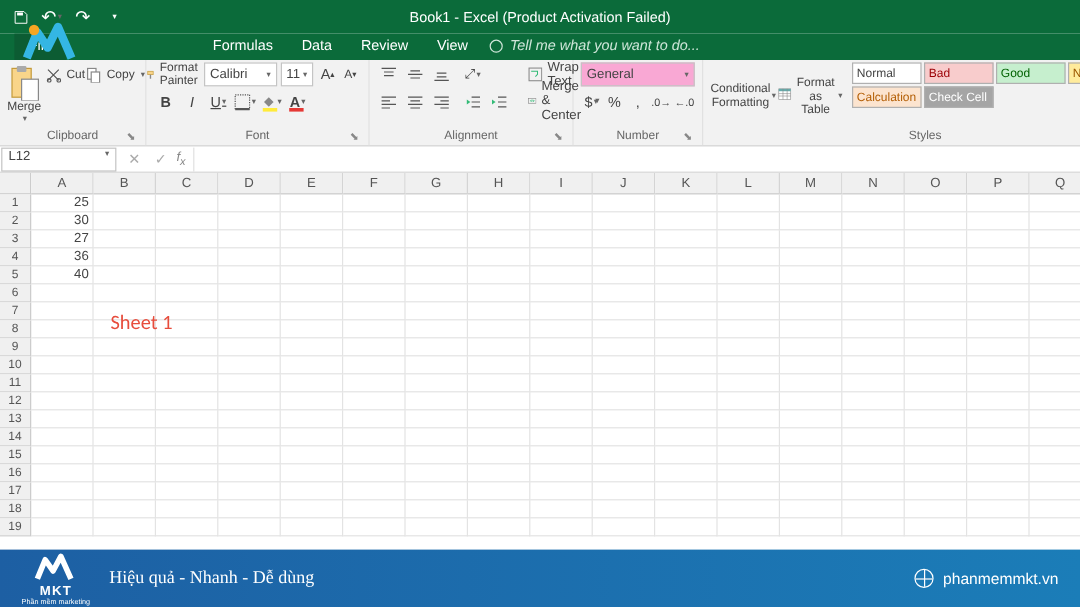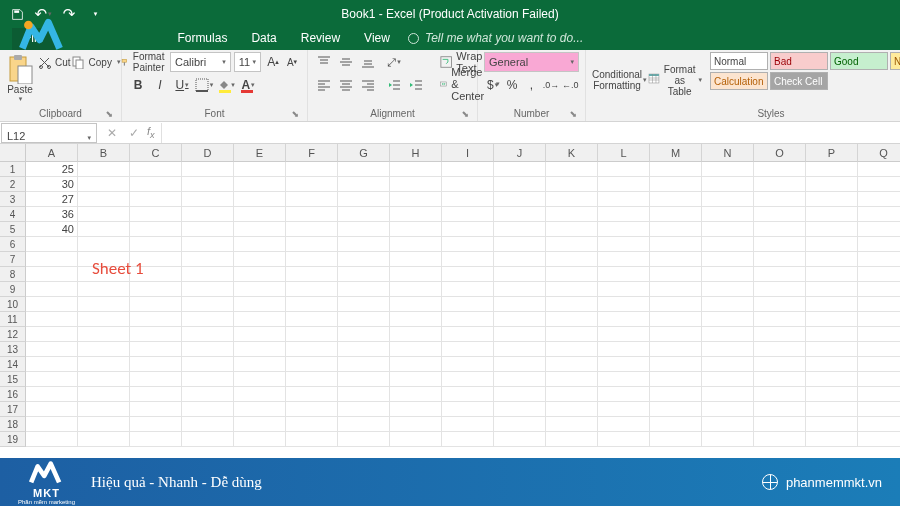--- a/index.html
+++ b/index.html
@@ -67,21 +67,21 @@
 
 
 .styles-big{display:flex;gap:2px;}
 .big-btn{display:flex;align-items:center;width:54px;padding-top:2px;font-size:10px;text-align:center;}
 .big-btn .ico{width:28px;height:28px;}
 .style-cells{display:flex;flex-wrap:wrap;gap:2px;width:240px;align-content:flex-start;}
 .scell{width:58px;height:18px;border:1px solid #b0b0b0;font-size:10px;display:flex;align-items:center;padding:0 3px;}
 
 
 .fbar{height:22px;border-bottom:1px solid #d4d4d4;display:flex;align-items:center;background:#fff;}
-.namebox{width:96px;height:20px;border:1px solid #c4c4c4;margin:1px 0 1px 1px;padding:0 5px;display:flex;align-items:flex-end;justify-content:space-between;font-size:11px;}
+.namebox{width:96px;height:20px;border:1px solid #c4c4c4;margin:1px 0 1px 1px;padding:0 5px;display:flex;align-items:flex-start;justify-content:space-between;font-size:11px;}
 .fx-btns{display:flex;align-items:center;margin-left:4px;}
 .fxb{width:22px;height:20px;display:flex;align-items:center;justify-content:center;color:#aaa;font-size:12px;}
 .fx{font-style:italic;color:#888;margin-left:2px;font-size:11px;}
 
 
 .grid-area{position:relative;height:314px;overflow:hidden;}
 .sel-all{position:absolute;left:0;top:0;width:26px;height:18px;background:#f0f0f0;border-right:1px solid #ccc;border-bottom:1px solid #ccc;}
 .col-headers{position:absolute;left:26px;top:0;height:18px;display:flex;}
 .ch{width:52px;height:18px;background:#f0f0f0;border-right:1px solid #d4d4d4;border-bottom:1px solid #ccc;text-align:center;font-size:11px;color:#555;line-height:18px;}
 .row-headers{position:absolute;left:0;top:18px;width:26px;}
@@ -148,21 +148,21 @@
 <div class="ribbon">
 
   <div class="rgroup" style="width:122px">
     <div class="rgroup-body">
       <div class="clip-paste">
         <svg class="ico" viewBox="0 0 28 30">
             <rect x="4" y="3" width="16" height="24" fill="#f9d58a" stroke="#c49a3a"></rect>
             <rect x="8" y="1" width="8" height="5" rx="1" fill="#aaa"></rect>
             <rect x="12" y="12" width="14" height="18" fill="#fff" stroke="#888"></rect>
           </svg>
-        <span style="font-size:10px">Paste</span>
+        <span style="font-size:10px">Merge</span>
         <span class="dd">▾</span>
       </div>
       <div class="clip-small">
         <div class="row">
             <svg class="mini-ico" viewBox="0 0 13 13">
               <path d="M2 2l9 9M11 2l-9 9" stroke="#555"></path>
               <circle cx="3" cy="11" r="1.5" fill="none" stroke="#555"></circle>
               <circle cx="11" cy="11" r="1.5" fill="none" stroke="#555"></circle>
             </svg>
             <span>Cut</span>

